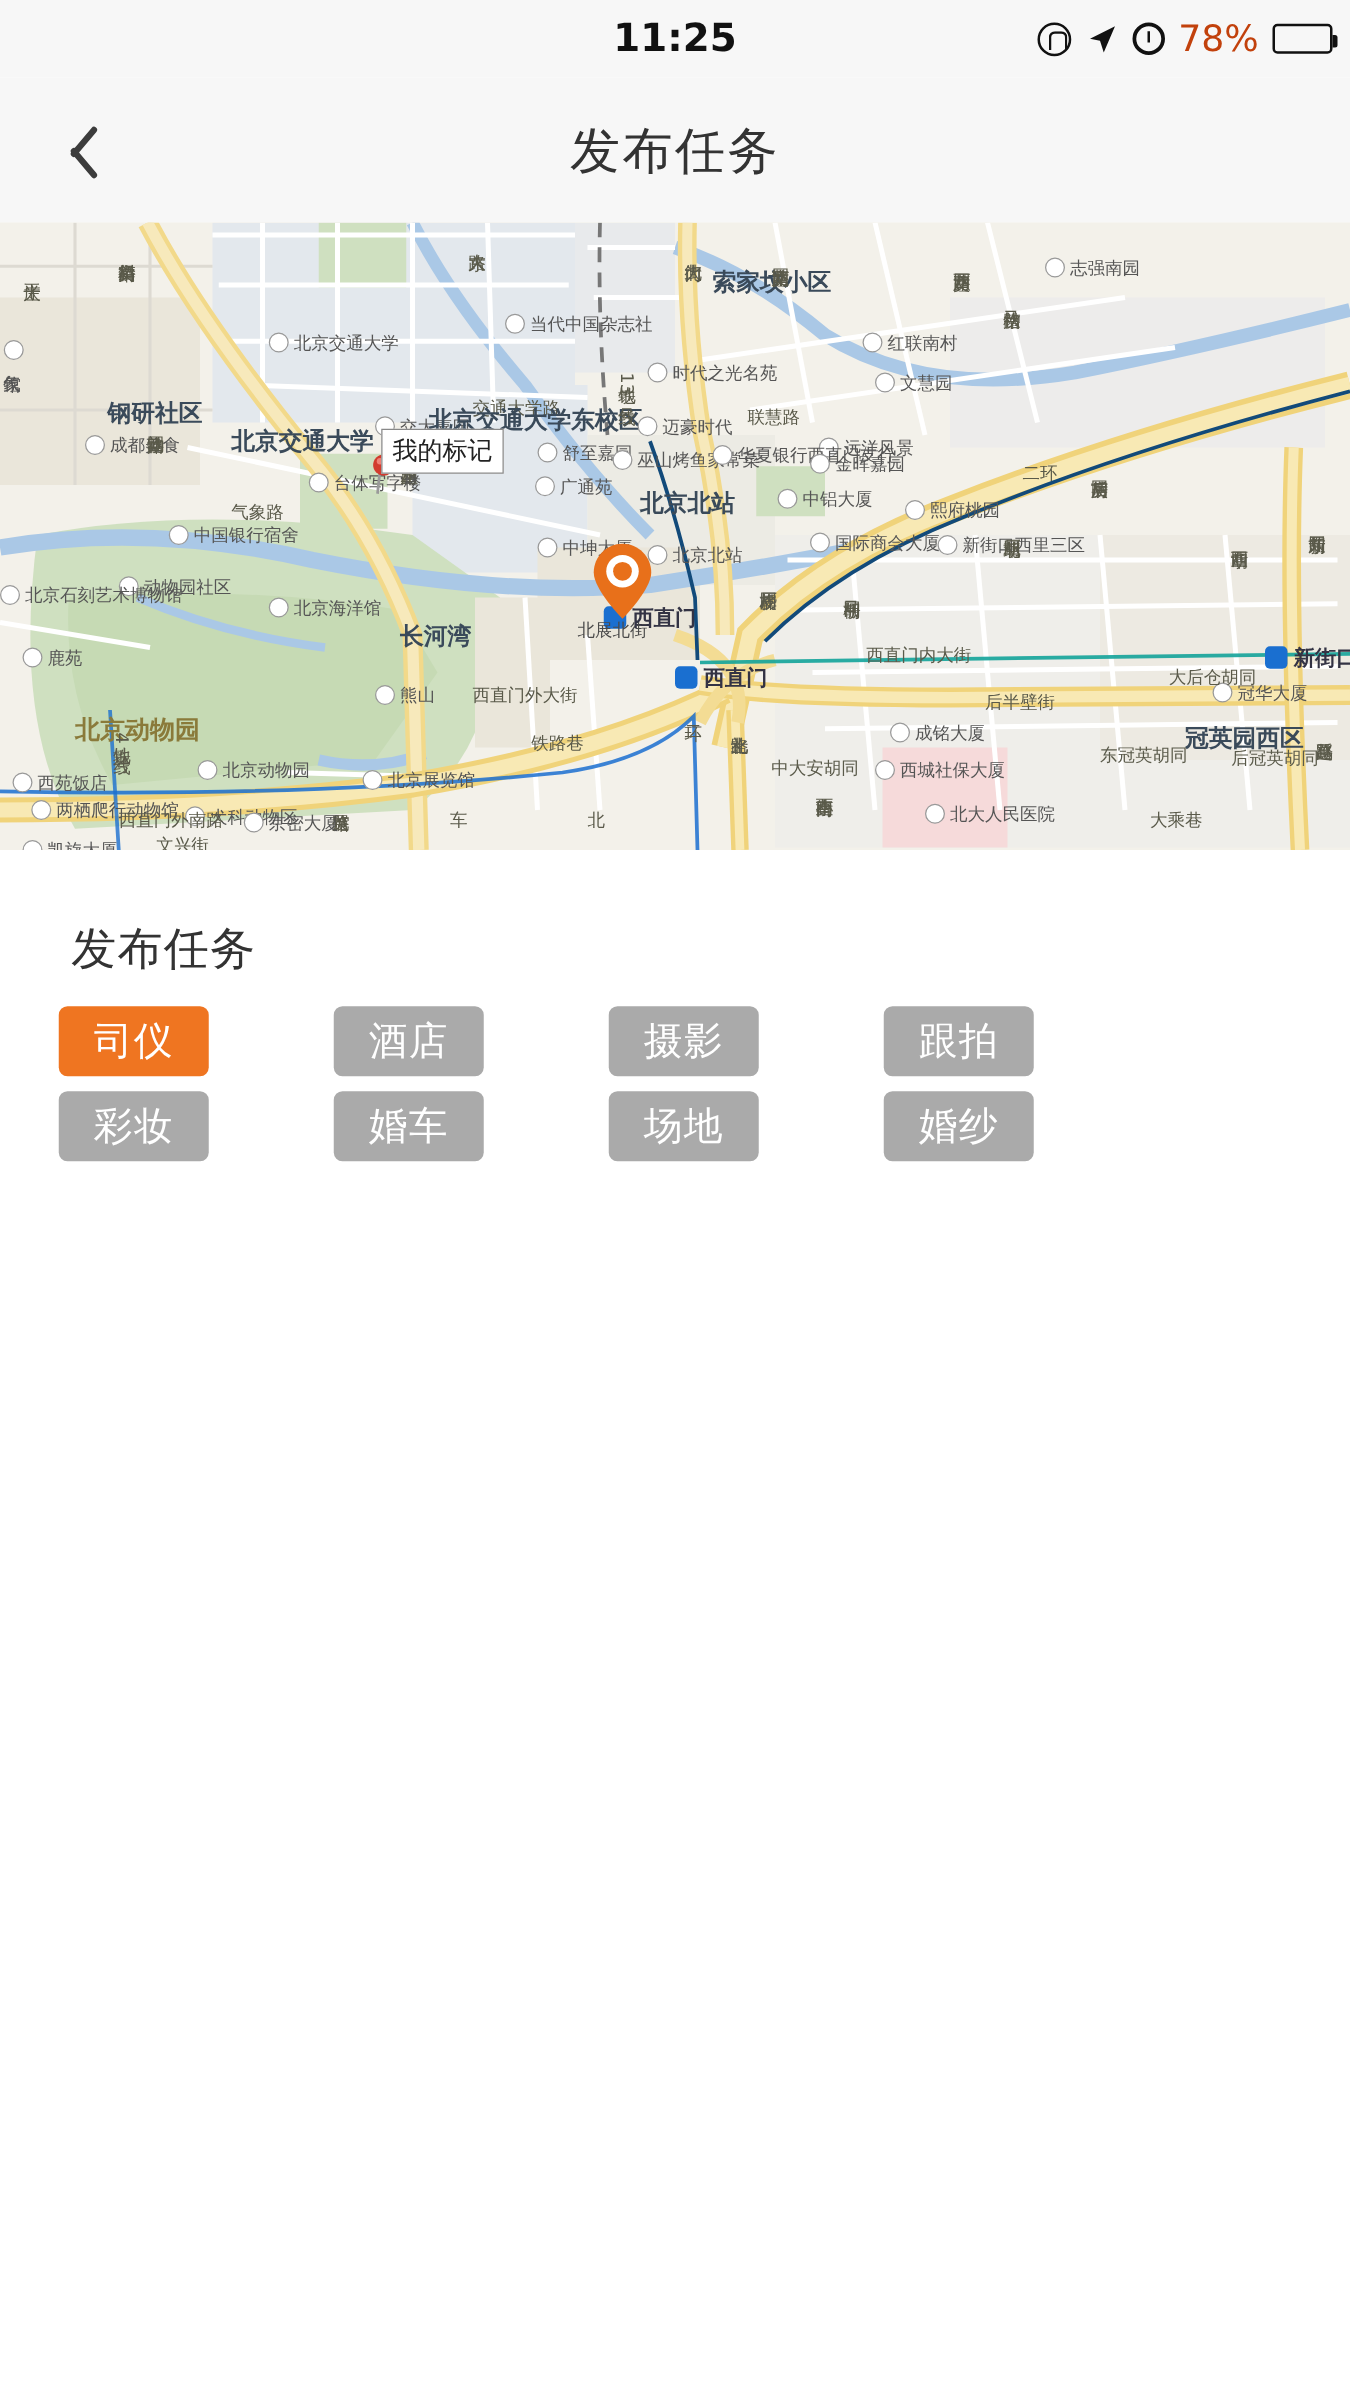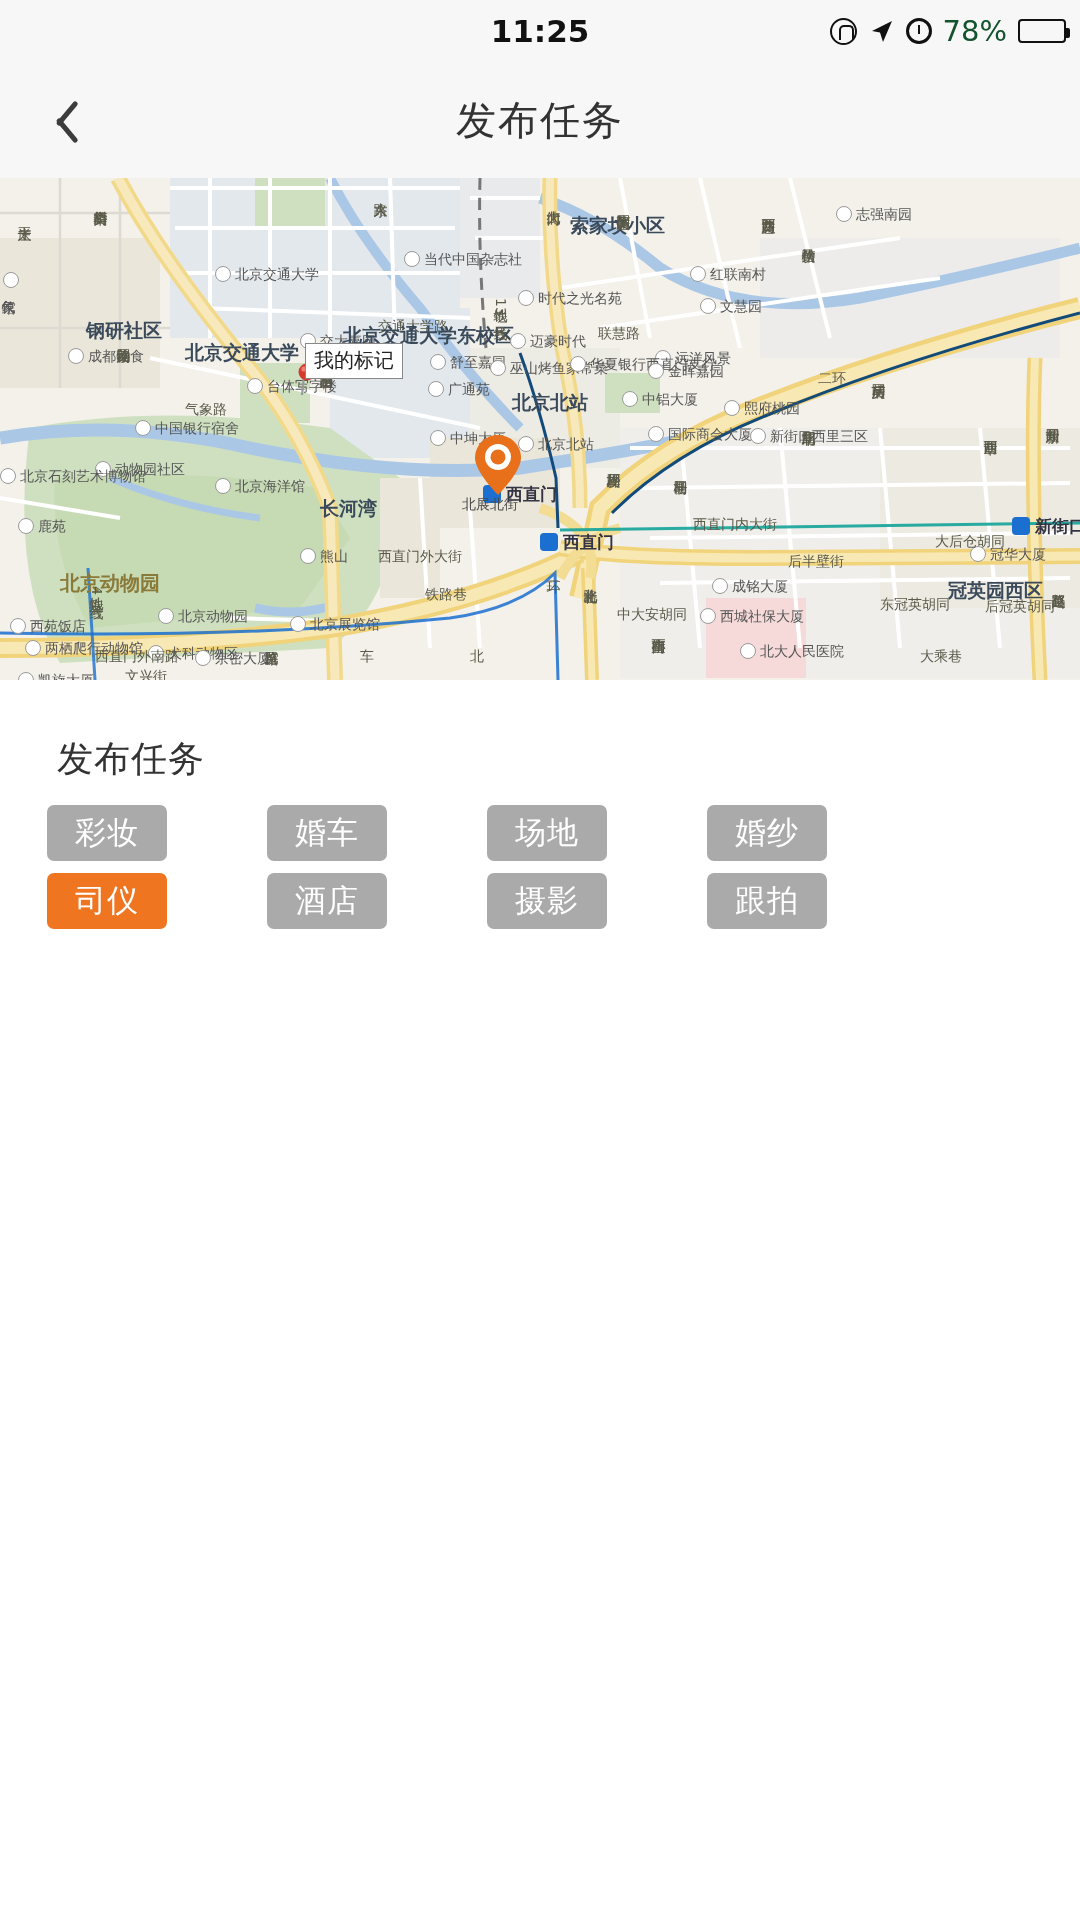--- a/index.html
+++ b/index.html
@@ -31,21 +31,21 @@
   }
   .sb-right { position:absolute; right:14px; top:0; height:62px; display:flex; align-items:center; gap:11px; }
   .rot-lock { width:27px; height:27px; border:2.5px solid #111; border-radius:50%; position:relative; }
   .rot-lock:after{
     content:""; position:absolute; left:7px; top:5px; width:11px; height:13px;
     border:2.5px solid #111; border-bottom:none; border-radius:5px 5px 0 0;
   }
   .loc-arrow { width:27px; height:27px; position:relative; }
   .alarm { width:26px; height:26px; border:3px solid #111; border-radius:50%; position:relative; }
   .alarm:before{ content:""; position:absolute; left:9px; top:4px; width:2.5px; height:9px; background:#111; }
-  .batt-pct { font-size:29px; color:#14532d; font-family:"DejaVu Sans", sans-serif; }
+  .batt-pct { font-size:29px; color:#c2410c; font-family:"DejaVu Sans", sans-serif; }
   .batt { width:48px; height:24px; border:2.5px solid #111; border-radius:4px; position:relative; padding:2.5px; }
   .batt-fill { height:100%; background:#111; border-radius:1px; }
   .batt:after { content:""; position:absolute; right:-6px; top:7px; width:4px; height:10px; background:#111; border-radius:0 2px 2px 0; }
 
   
   .navbar {
     position:absolute; left:0; top:62px; width:1080px; height:116px;
     background:#f7f7f7;
     display:flex; align-items:center; justify-content:center;
   }
@@ -363,27 +363,27 @@
         <circle cx="24" cy="23" r="13" fill="#ffffff"></circle>
         <circle cx="24" cy="23" r="7.5" fill="#e8701a"></circle>
       </svg>
     </div>
   </div>
 
   <div class="section-label">发布任务</div>
 
   <div class="tags" id="tags">
       <div class="tag-row">
+        <div class="tag selected">司仪</div>
+        <div class="tag">酒店</div>
+        <div class="tag">摄影</div>
+        <div class="tag" style="margin-right: 0px;">跟拍</div>
+      </div>
+      <div class="tag-row">
         <div class="tag">彩妆</div>
         <div class="tag">婚车</div>
         <div class="tag">场地</div>
         <div class="tag" style="margin-right: 0px;">婚纱</div>
       </div>
-      <div class="tag-row">
-        <div class="tag selected">司仪</div>
-        <div class="tag">酒店</div>
-        <div class="tag">摄影</div>
-        <div class="tag" style="margin-right: 0px;">跟拍</div>
-      </div>
     </div>
 
 
 </div>
 
 </body></html>

